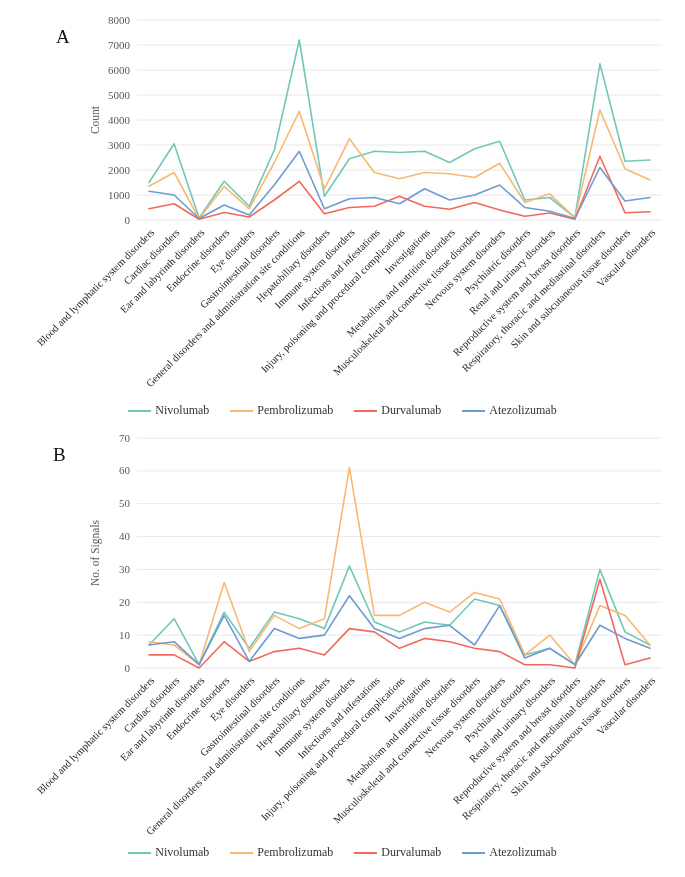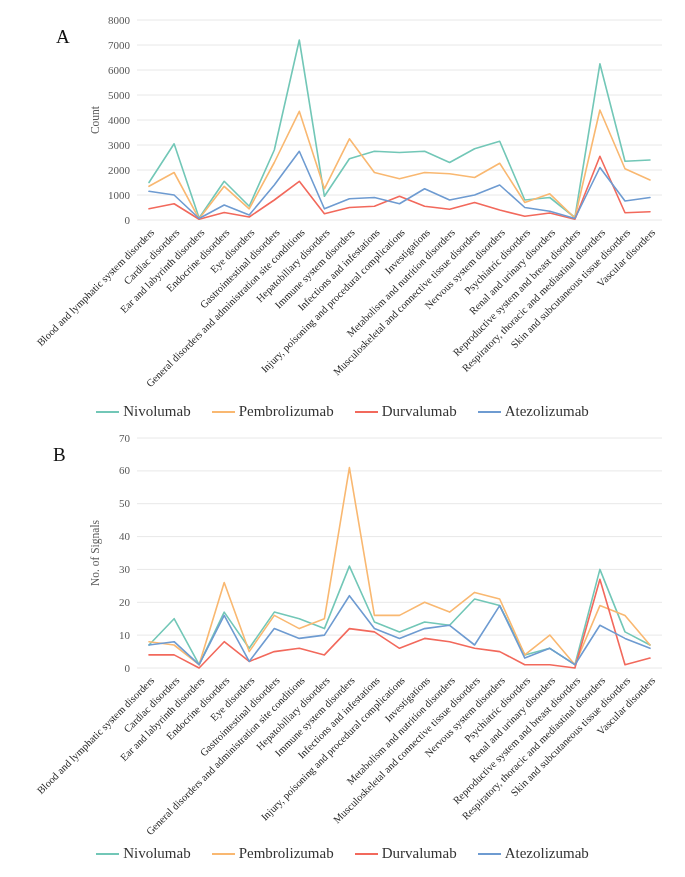--- a/index.html
+++ b/index.html
@@ -13,21 +13,21 @@
   }
   #letterA { left:56px; top:27px; }
   #letterB { left:53px; top:445px; }
   svg.chart { position:absolute; left:0; display:block; }
   .ytick  { font-family:"Liberation Serif", serif; font-size:11px; fill:#595959; }
   .xlab   { font-family:"Liberation Serif", serif; font-size:10.5px; fill:#262626; }
   .ytitle { font-family:"Liberation Serif", serif; font-size:11.5px; fill:#595959; }
   .legend {
     position:absolute; left:0; width:100%;
     display:flex; justify-content:center; align-items:center; gap:21px;
-    font-size:15px; color:#333333;
+    font-size:12px; color:#333333;
   }
   #legendA { top:403px; }
   #legendB { top:845px; }
   .legend-item { display:flex; align-items:center; gap:4px; }
   .swatch { display:inline-block; width:23px; height:2px; }
 </style>
 </head>
 <body>
 
 <div class="page">

